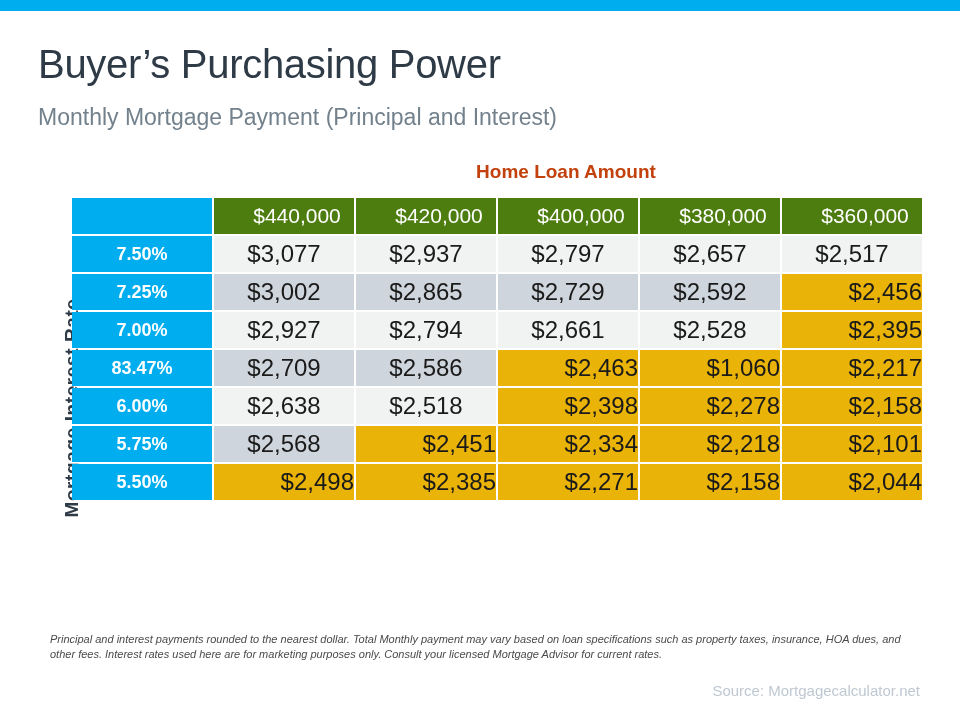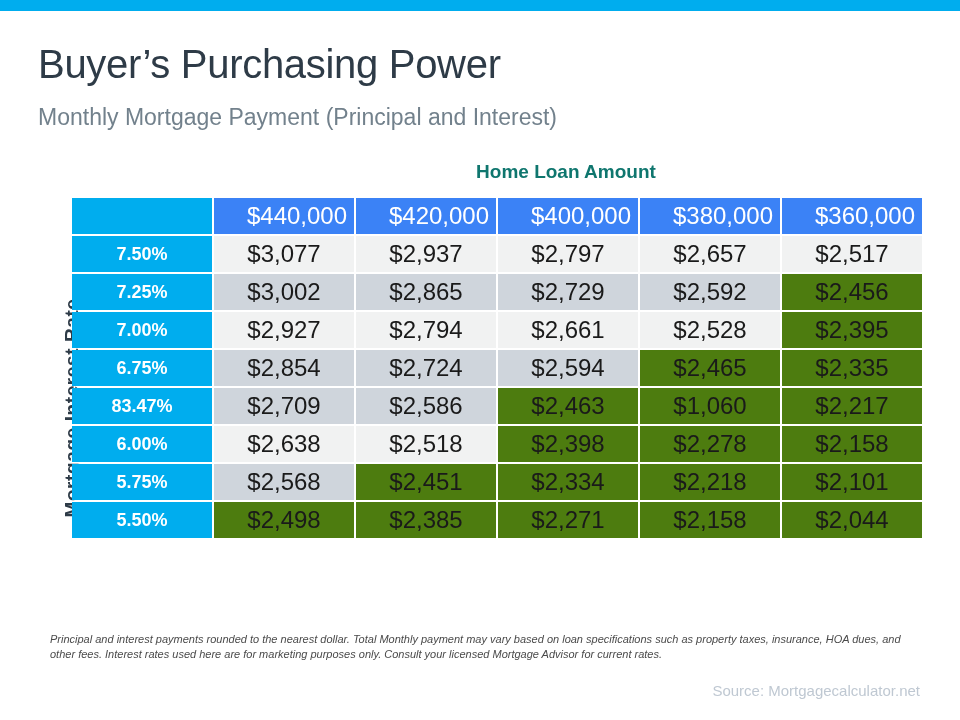--- a/index.html
+++ b/index.html
@@ -48,21 +48,21 @@
 
   
   .col-group-label {
     position: absolute;
     left: 212px;
     top: 161px;
     width: 708px;
     text-align: center;
     font-size: 19px;
     font-weight: bold;
-    color: #0f766e;
+    color: #c2410c;
   }
 
   
   .row-group-label {
     position: absolute;
     left: -123px;
     top: 397px;
     width: 390px;
     text-align: center;
     transform: rotate(-90deg);
@@ -92,36 +92,36 @@
     vertical-align: middle;
     font-size: 24px;
     color: #1A1A1A;
     font-weight: normal;
   }
 
   th.corner {
     background: #00ADEE;
   }
   th.amt-head {
-    background: #3b82f6;
+    background: #4d7c0f;
     color: #FFFFFF;
-    font-size: 24px;
+    font-size: 21px;
     font-weight: normal;
     padding-left: 26px;
   }
   th.rate-head {
     background: #00ADEE;
     color: #FFFFFF;
     font-size: 18px;
     font-weight: bold;
   }
 
   td.cell        { background: #F1F2F2; }
   tr.alt td.cell { background: #CFD5DC; }
-  td.cell.hl, tr.alt td.cell.hl { background: #4d7c0f; }
+  td.cell.hl, tr.alt td.cell.hl { background: #eab308; text-align: right; }
 
   
   .footnote {
     position: absolute;
     left: 50px;
     top: 632px;
     width: 860px;
     font-size: 11px;
     font-style: italic;
     line-height: 15px;
@@ -187,28 +187,20 @@
       </tr>
       <tr>
         <th class="rate-head">7.00%</th>
         <td class="cell">$2,927</td>
         <td class="cell">$2,794</td>
         <td class="cell">$2,661</td>
         <td class="cell">$2,528</td>
         <td class="cell hl">$2,395</td>
       </tr>
       <tr class="alt">
-        <th class="rate-head">6.75%</th>
-        <td class="cell">$2,854</td>
-        <td class="cell">$2,724</td>
-        <td class="cell">$2,594</td>
-        <td class="cell hl">$2,465</td>
-        <td class="cell hl">$2,335</td>
-      </tr>
-      <tr class="alt">
         <th class="rate-head">83.47%</th>
         <td class="cell">$2,709</td>
         <td class="cell">$2,586</td>
         <td class="cell hl">$2,463</td>
         <td class="cell hl">$1,060</td>
         <td class="cell hl">$2,217</td>
       </tr>
       <tr>
         <th class="rate-head">6.00%</th>
         <td class="cell">$2,638</td>

